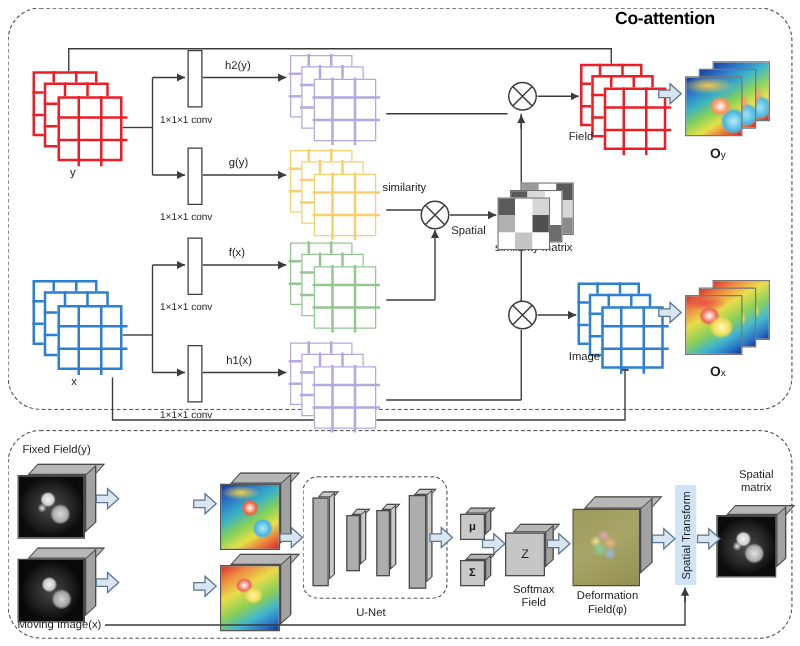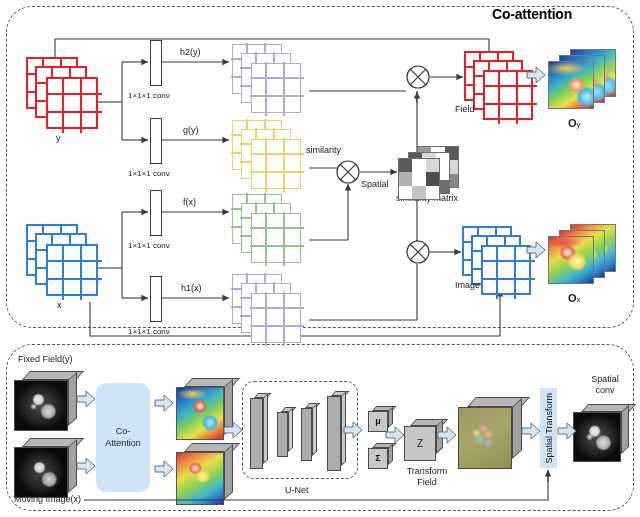--- a/index.html
+++ b/index.html
@@ -410,25 +410,20 @@
   <div class="cube" style="left:14px;top:438px;width:68px;height:60px;">
     <div class="face top" style="left:8px;top:0;width:54px;height:9px;transform:skewX(-42deg);transform-origin:bottom left;"></div>
     <div class="face side" style="left:54px;top:9px;width:9px;height:46px;transform:skewY(-42deg);transform-origin:top left;"></div>
     <div class="face front mri" style="left:0;top:9px;width:54px;height:51px;
       background:
         radial-gradient(ellipse 8px 8px at 47% 40%, #efefef 0%, #c8c8c8 55%, rgba(150,150,150,0) 78%),
         radial-gradient(ellipse 10px 10px at 66% 64%, #d6d6d6 0%, #a0a0a0 60%, rgba(110,110,110,0) 82%),
         radial-gradient(ellipse 24px 24px at 50% 50%, #474747 0%, #1f1f1f 70%, #090909 100%);"></div>
   </div>
 
-  <div class="cobox" style="left:96px;top:383px;width:54px;height:109px;">
-    <span>
-      <span>Co-</span><br><span>Attention</span>
-    </span>
-  </div>
 
   <div class="cube" style="left:176px;top:378px;width:62px;height:62px;">
     <div class="face top" style="left:8px;top:0;width:48px;height:9px;transform:skewX(-42deg);transform-origin:bottom left;"></div>
     <div class="face side" style="left:48px;top:9px;width:9px;height:48px;transform:skewY(-42deg);transform-origin:top left;"></div>
     <div class="face front" style="left:0;top:9px;width:48px;height:53px;border:1px solid #555;
       background:
         radial-gradient(ellipse 9px 9px at 50% 36%, #ffffff 0%, #f0603c 55%, rgba(240,96,60,0) 78%),
         radial-gradient(ellipse 10px 10px at 72% 68%, #aee8fa 0%, #4ab4e0 62%, rgba(74,180,224,0) 82%),
         radial-gradient(ellipse 22px 8px at 34% 12%, #f0cf4a 0%, rgba(240,207,74,0) 72%),
         linear-gradient(148deg,#16389a 0%,#2a76c8 20%,#39b0c6 38%,#86d157 56%,#e6e048 72%,#ee7a3b 86%,#cf2626 100%);"></div>
@@ -484,42 +479,45 @@
   </div>
 
   <div class="cube" style="left:404px;top:419px;width:44px;height:42px;">
     <div class="face top" style="left:6px;top:0;width:32px;height:7px;transform:skewX(-42deg);transform-origin:bottom left;"></div>
     <div class="face side" style="left:32px;top:7px;width:7px;height:28px;transform:skewY(-42deg);transform-origin:top left;"></div>
     <div class="face front" style="left:0;top:7px;width:32px;height:35px;background:#c6c6c6;display:flex;align-items:center;justify-content:center;">
       <span class="lbl" style="position:static;font-size:10px;">Z</span>
     </div>
   </div>
   <div class="lbl" style="left:404px;top:466px;text-align:center;width:46px;line-height:1.25;">
-    <span>Transform</span><br><span>Field</span>
+    <span>Softmax</span><br><span>Field</span>
   </div>
 
   <div class="cube" style="left:458px;top:397px;width:72px;height:72px;">
     <div class="face top" style="left:9px;top:0;width:54px;height:10px;transform:skewX(-42deg);transform-origin:bottom left;"></div>
     <div class="face side" style="left:54px;top:10px;width:10px;height:52px;transform:skewY(-42deg);transform-origin:top left;"></div>
     <div class="face front" style="left:0;top:10px;width:54px;height:62px;
       background:
         radial-gradient(ellipse 7px 6px at 46% 34%, #e9a3c6 0%, rgba(233,163,198,0) 75%),
         radial-gradient(ellipse 8px 7px at 56% 44%, #f2b28a 0%, rgba(242,178,138,0) 75%),
         radial-gradient(ellipse 8px 8px at 40% 52%, #7fd4a8 0%, rgba(127,212,168,0) 78%),
         radial-gradient(ellipse 7px 7px at 56% 58%, #9ab9ea 0%, rgba(154,185,234,0) 78%),
         radial-gradient(ellipse 6px 6px at 34% 42%, #f0e58a 0%, rgba(240,229,138,0) 78%),
         linear-gradient(150deg,#9e9a5e 0%,#a9a567 45%,#93904f 100%);"></div>
   </div>
+  <div class="lbl" style="left:452px;top:471px;text-align:center;width:68px;line-height:1.25;">
+    <span>Deformation</span><br><span>Field(φ)</span>
+  </div>
 
   <div class="vbox" style="left:540px;top:388px;width:17px;height:80px;">
     <span style="transform:rotate(180deg);">Spatial Transform</span>
   </div>
 
   <div class="lbl" style="left:578px;top:374px;text-align:center;width:54px;line-height:1.25;">
-    <span>Spatial</span><br><span>conv</span>
+    <span>Spatial</span><br><span>matrix</span>
   </div>
   <div class="cube" style="left:573px;top:404px;width:64px;height:58px;">
     <div class="face top" style="left:8px;top:0;width:48px;height:8px;transform:skewX(-42deg);transform-origin:bottom left;"></div>
     <div class="face side" style="left:48px;top:8px;width:8px;height:42px;transform:skewY(-42deg);transform-origin:top left;"></div>
     <div class="face front mri" style="left:0;top:8px;width:48px;height:50px;
       background:
         radial-gradient(ellipse 8px 8px at 45% 38%, #f5f5f5 0%, #d2d2d2 55%, rgba(160,160,160,0) 78%),
         radial-gradient(ellipse 10px 10px at 64% 62%, #e0e0e0 0%, #ababab 60%, rgba(120,120,120,0) 82%),
         radial-gradient(ellipse 5px 5px at 34% 50%, #ededed 0%, rgba(200,200,200,0) 75%),
         radial-gradient(ellipse 24px 23px at 50% 50%, #4d4d4d 0%, #232323 70%, #0b0b0b 100%);"></div>

